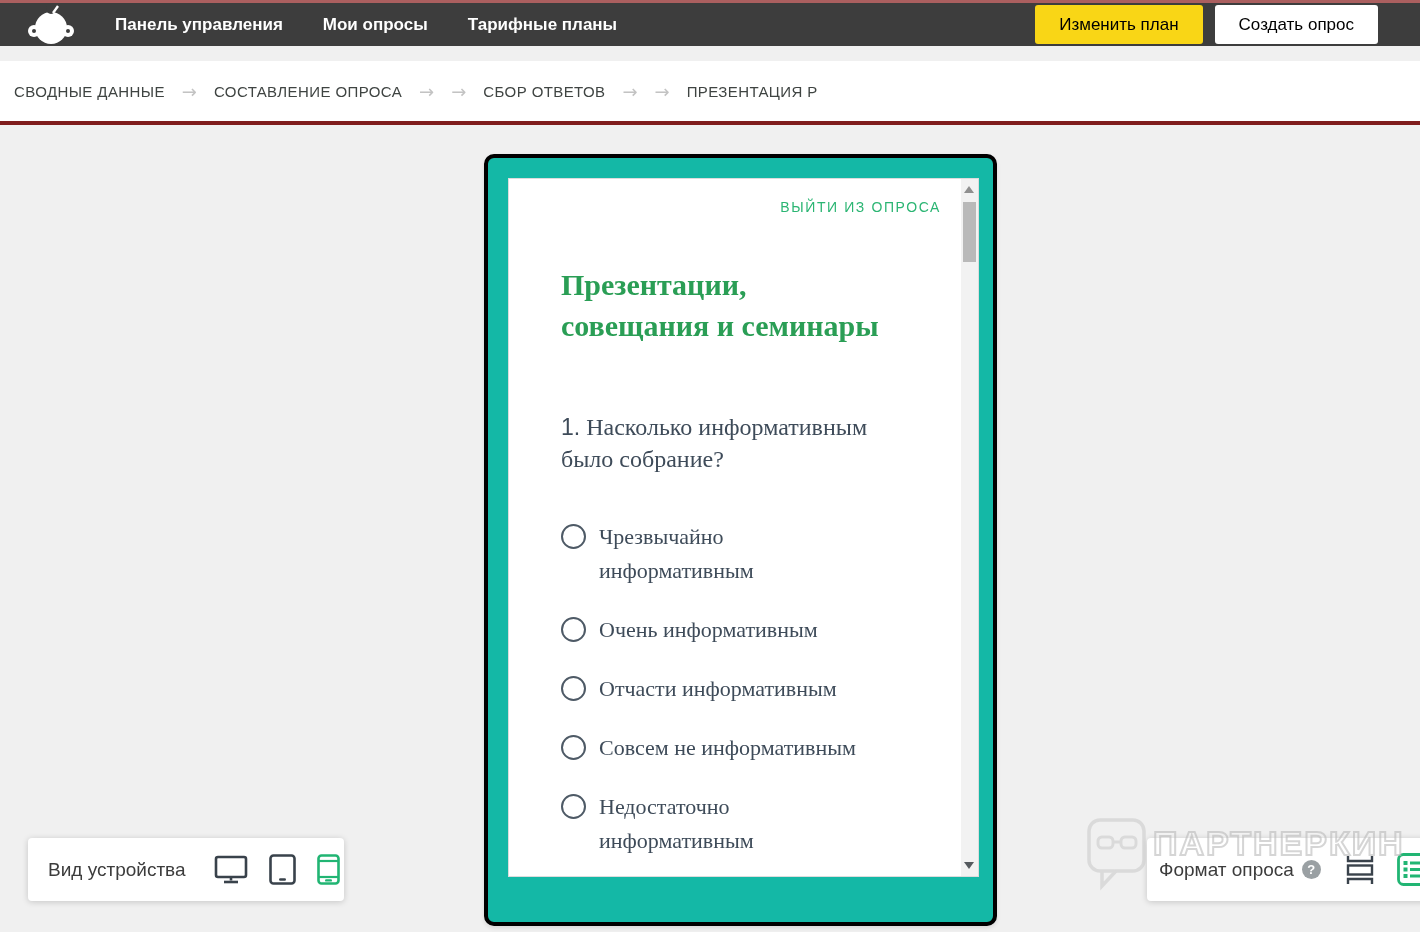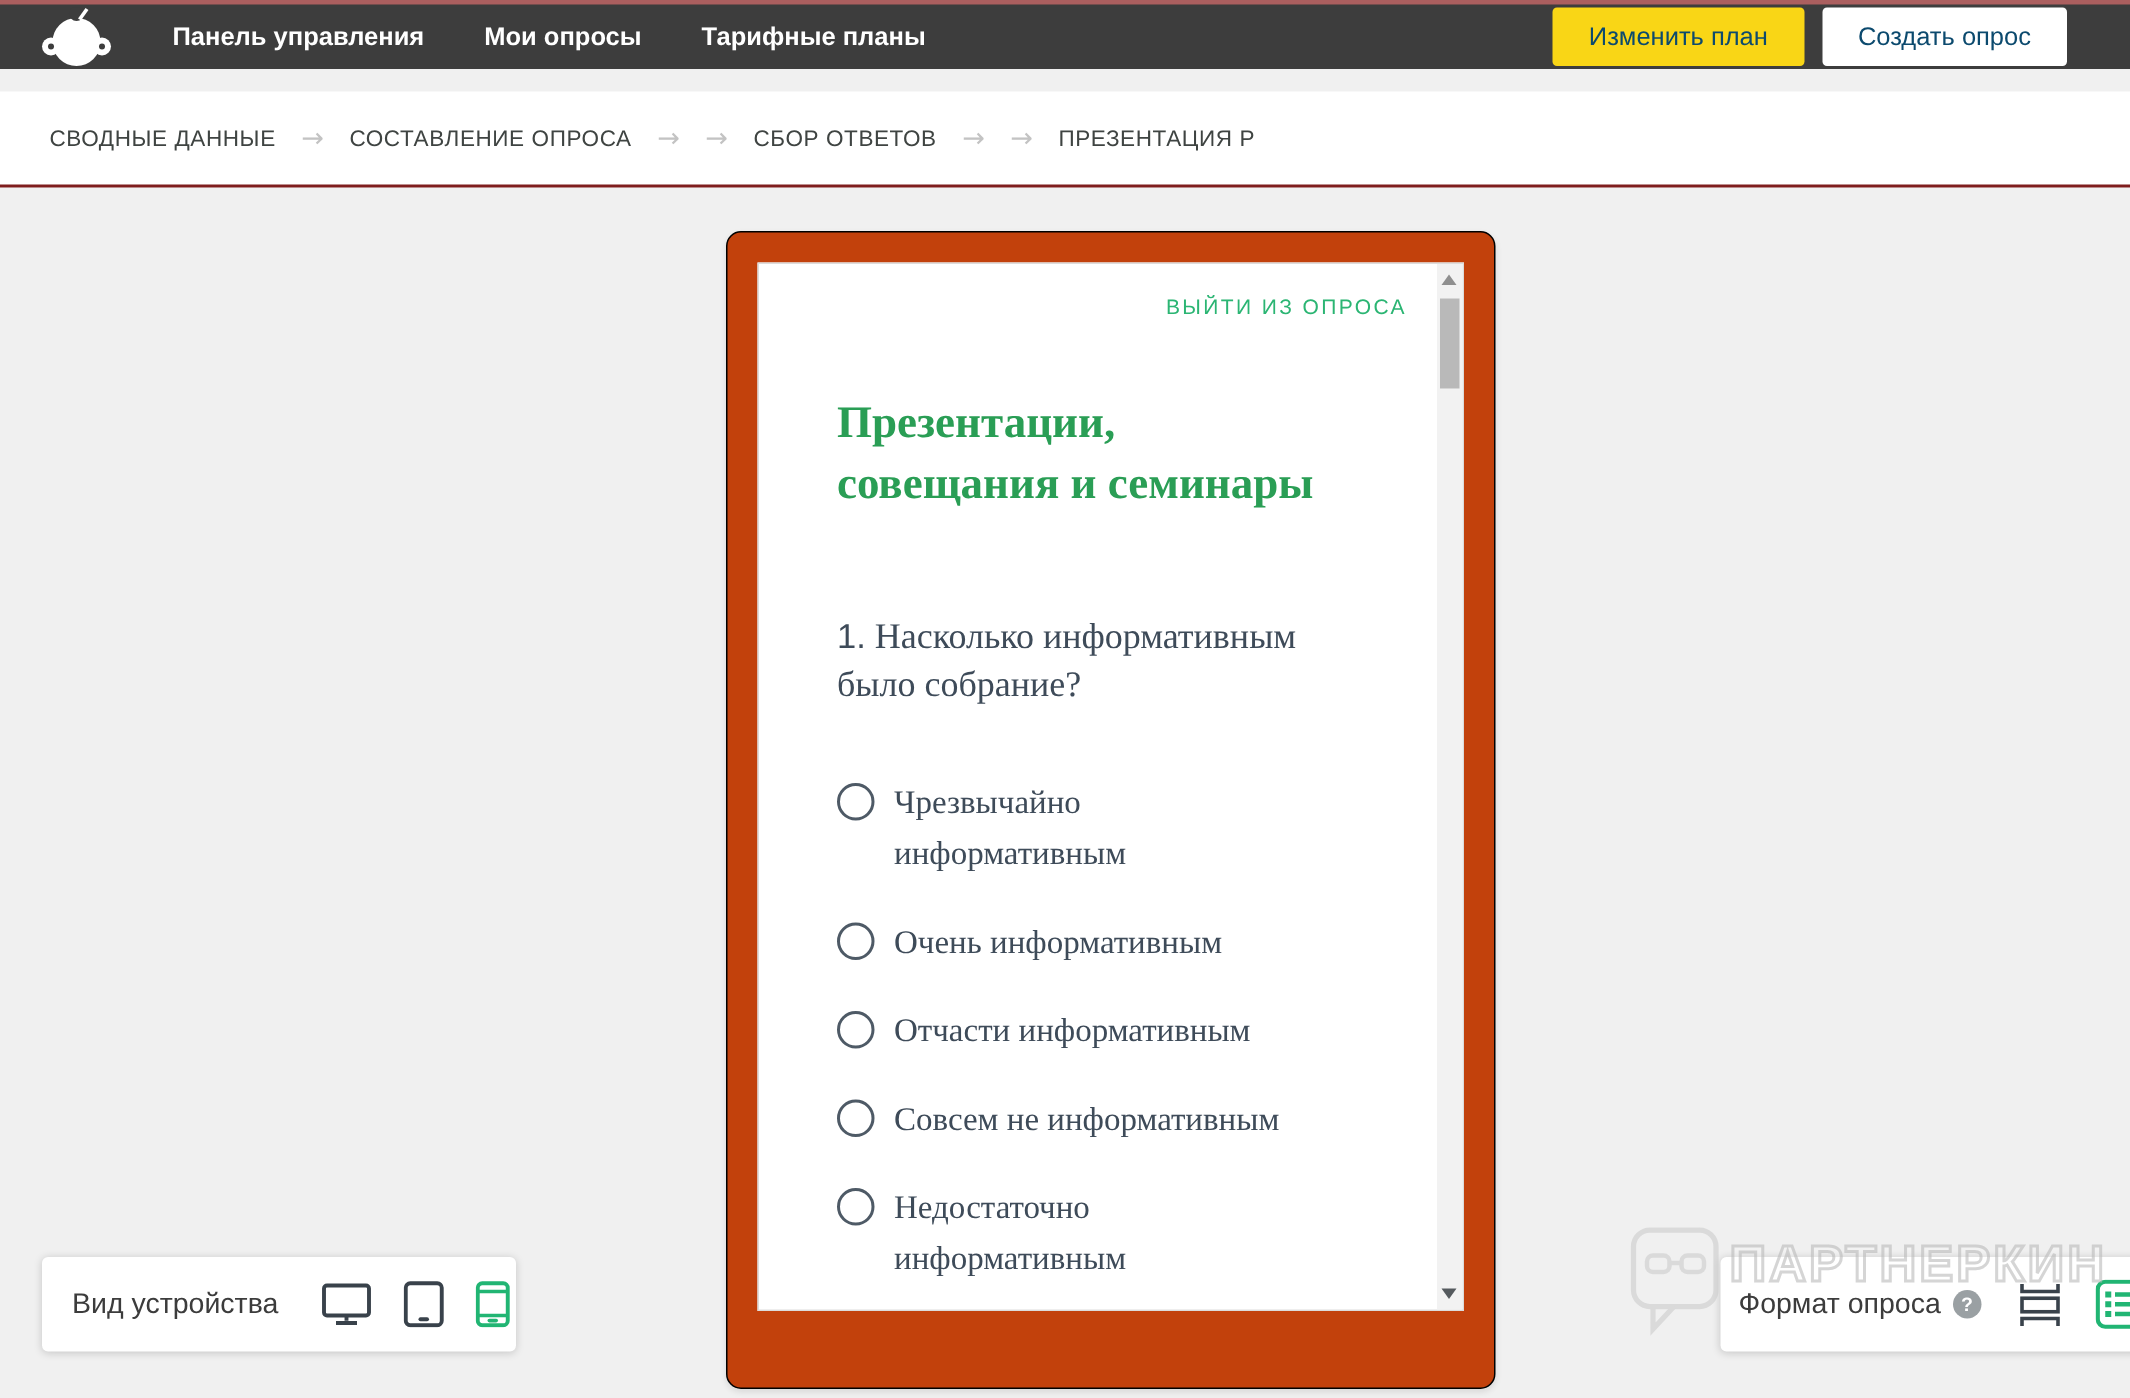--- a/index.html
+++ b/index.html
@@ -15,44 +15,44 @@
   .topbar {
     position:absolute; left:0; top:0; right:0; height:46px;
     background:#3d3d3d; border-top:3px solid #ab5f5f;
     display:flex; align-items:center; z-index:5;
   }
   .logo { margin-left:27px; width:48px; height:40px; cursor:pointer; flex:none; }
   .topnav { display:flex; gap:40px; margin-left:40px; list-style:none; }
   .topnav li { color:#ffffff; font-size:17px; font-weight:600; cursor:pointer; white-space:nowrap; }
   .topbar-buttons { margin-left:auto; margin-right:42px; display:flex; gap:12px; }
   .btn { height:39px; border:none; border-radius:3px; font-family:"Liberation Sans",sans-serif;
-         font-size:17px; font-weight:500; color:#0c4a6e; padding:0 24px; cursor:pointer; white-space:nowrap; }
+         font-size:17px; font-weight:500; color:#000000; padding:0 24px; cursor:pointer; white-space:nowrap; }
   .btn-yellow { background:#f9d616; }
   .btn-white  { background:#ffffff; }
 
   
   .steps {
     position:absolute; left:0; top:61px; right:0; height:64px;
-    background:#ffffff; border-bottom:2px solid #7f1d1d;
-    display:flex; align-items:stretch; padding-left:33px;
+    background:#ffffff; border-bottom:4px solid #7f1d1d;
+    display:flex; align-items:stretch; padding-left:14px;
     white-space:nowrap; overflow:hidden; z-index:4; column-gap:17px;
   }
   .step { display:flex; align-items:center; position:relative; font-size:15px;
           letter-spacing:.4px; color:#3f4442; cursor:pointer; }
   .step.active { color:#2bb573; }
   .step.active::after { content:""; position:absolute; left:-3px; right:-3px; bottom:0;
           height:6px; background:#1fb168; }
   .step-arrow { display:flex; align-items:center; color:#c3c3c3; font-size:18px;
           font-family:"DejaVu Sans",sans-serif; }
   .step-arrow::before { content:"\2192"; }
 
   
   .card {
     position:absolute; left:484px; top:154px; width:513px; height:772px;
-    background:#c2410c; border:1px solid #000000; border-radius:10px;
+    background:#14b8a6; border:4px solid #000000; border-radius:10px;
     box-shadow:0 2px 4px rgba(0,0,0,.10); z-index:2;
   }
   .frame {
     position:absolute; left:20px; top:20px; width:471px; height:699px;
     border:1px solid #dcdcdc; background:#fff; overflow:hidden;
   }
   .frame-content {
     position:absolute; left:0; top:0; right:17px; bottom:0;
     padding:20px 20px 0 52px; overflow:hidden;
   }

